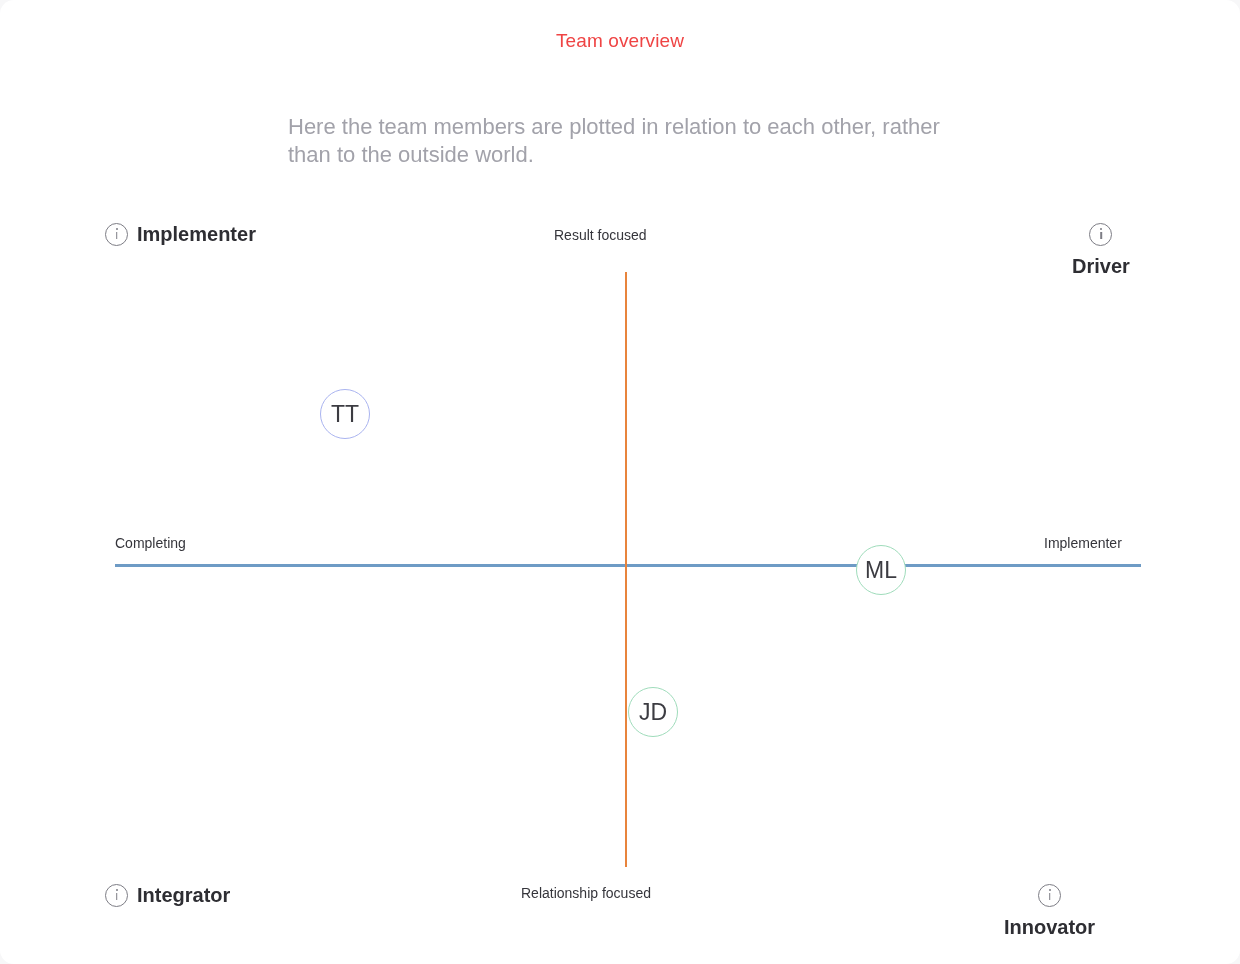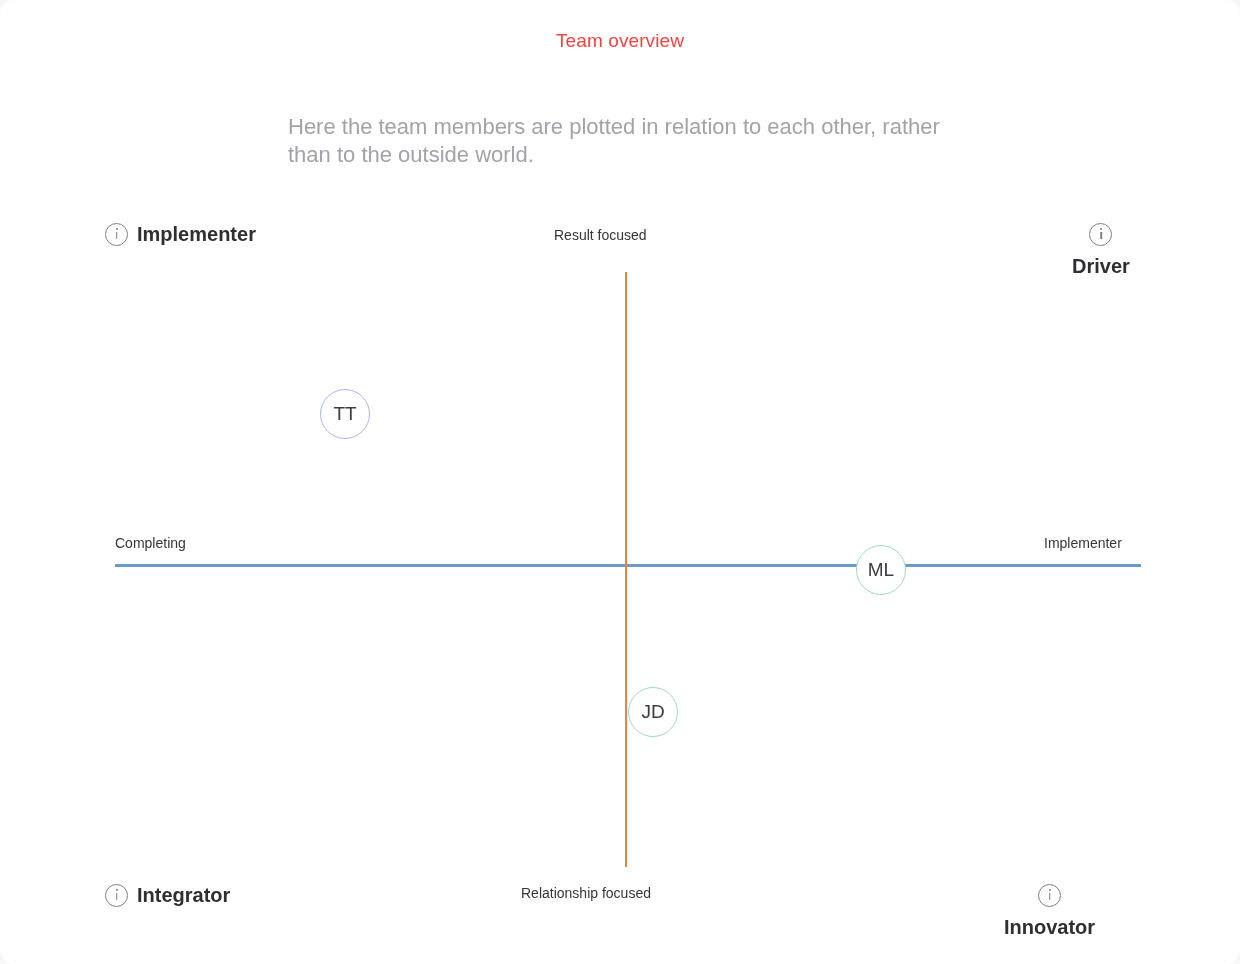--- a/index.html
+++ b/index.html
@@ -161,21 +161,21 @@
   .member {
     position: absolute;
     width: 50px;
     height: 50px;
     border-radius: 50%;
     background: #ffffff;
     border: 1.6px solid #aab4f0;
     display: flex;
     align-items: center;
     justify-content: center;
-    font-size: 19px;
+    font-size: 23px;
     color: #3c3c42;
     cursor: pointer;
     box-sizing: border-box;
   }
   .member.green { border-color: #9fdcbb; }
 </style>
 </head>
 <body>
 
 <div id="card">

